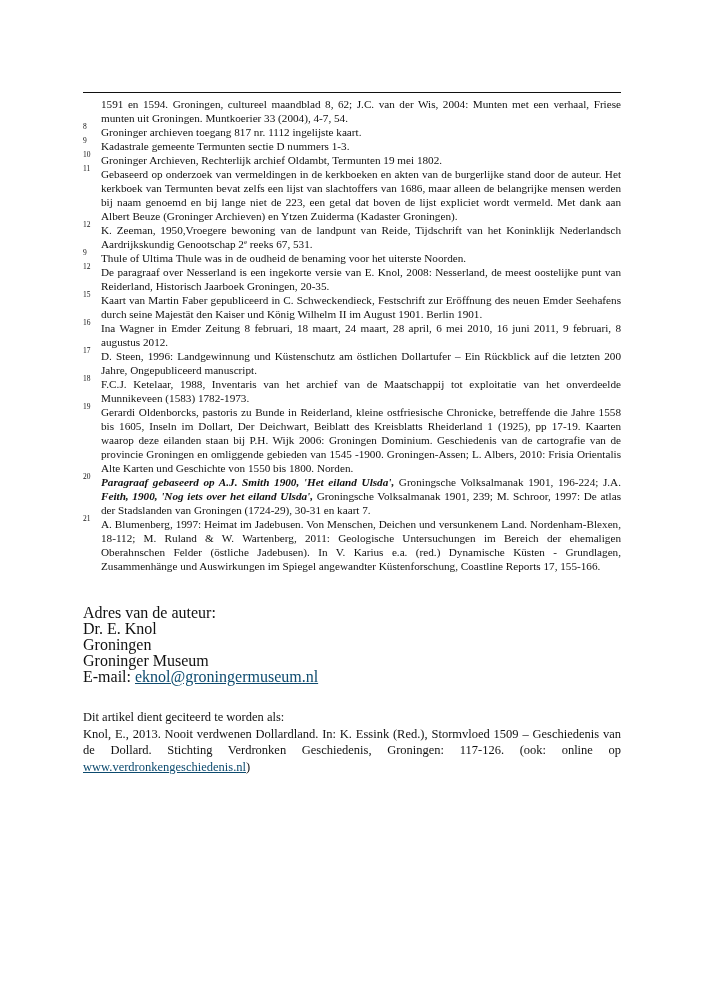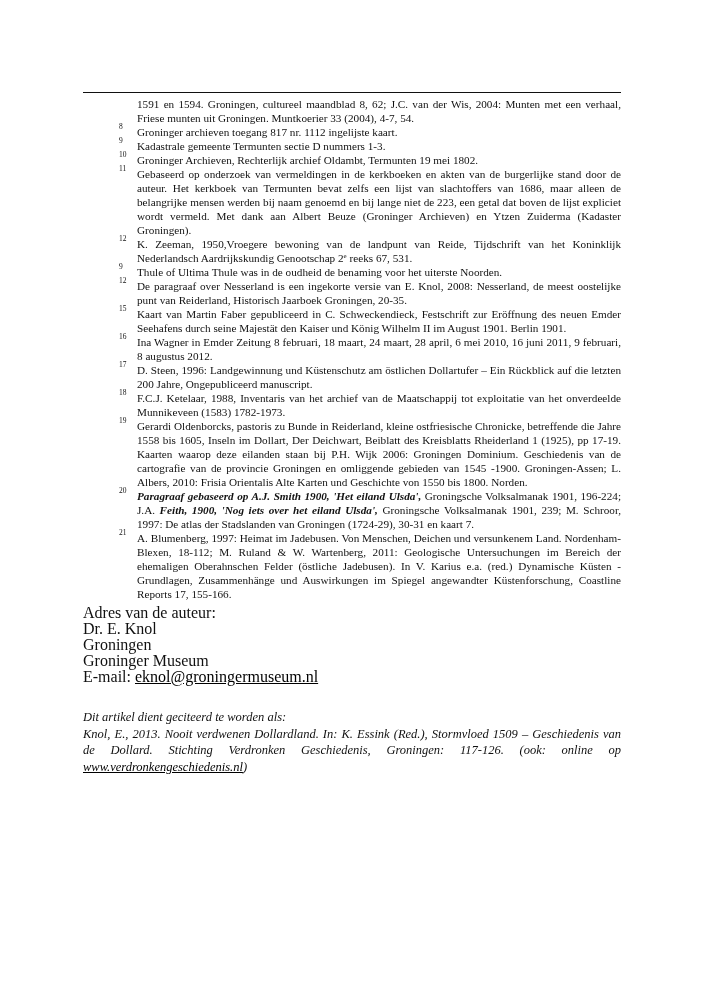--- a/index.html
+++ b/index.html
@@ -3,28 +3,28 @@
 <meta charset="utf-8">
 <style>
   html, body { margin: 0; padding: 0; background: #ffffff; }
   body {
     width: 706px; height: 999px; position: relative; overflow: hidden;
     font-family: "Liberation Serif", "DejaVu Serif", serif;
     color: #111111;
   }
   .rule { position: absolute; left: 83px; top: 92px; width: 538px; height: 0; border-top: 1.2px solid #111; }
   .notes { position: absolute; left: 83px; top: 97px; width: 538px; font-size: 11.2px; line-height: 14px; }
-  .fn { position: relative; padding-left: 18px; text-align: justify; text-align-last: left; margin-left: 36px; }
+  .fn { position: relative; padding-left: 18px; text-align: justify; text-align-last: left; }
   .fn .num { position: absolute; left: 0; top: -3px; font-size: 7.5px; line-height: 10px; }
   .ital { font-style: italic; font-weight: bold; }
   sup.small { font-size: 7px; line-height: 0; vertical-align: 4px; }
   .address { position: absolute; left: 83px; top: 605px; font-size: 16px; line-height: 16px; }
-  .cite { position: absolute; left: 83px; top: 709px; width: 538px; font-size: 12.5px; line-height: 16.5px; text-align: justify; font-style: italic; }
+  .cite { position: absolute; left: 83px; top: 709px; width: 538px; font-size: 12.5px; line-height: 16.5px; text-align: justify; }
   .cite .body { text-align: justify; }
-  a.link { color: #000000; text-decoration: underline; margin-top: 17px; }
+  a.link { color: #0c4a6e; text-decoration: underline; margin-top: 17px; }
 </style>
 </head>
 <body>
 
 <div class="rule"></div>
 
 <div class="notes">
   <div class="fn">
     <span>1591 en 1594. Groningen, cultureel maandblad 8, 62; J.C. van der Wis, 2004: Munten met een verhaal, Friese munten uit Groningen. Muntkoerier 33 (2004), 4-7, 54.</span>
   </div>

